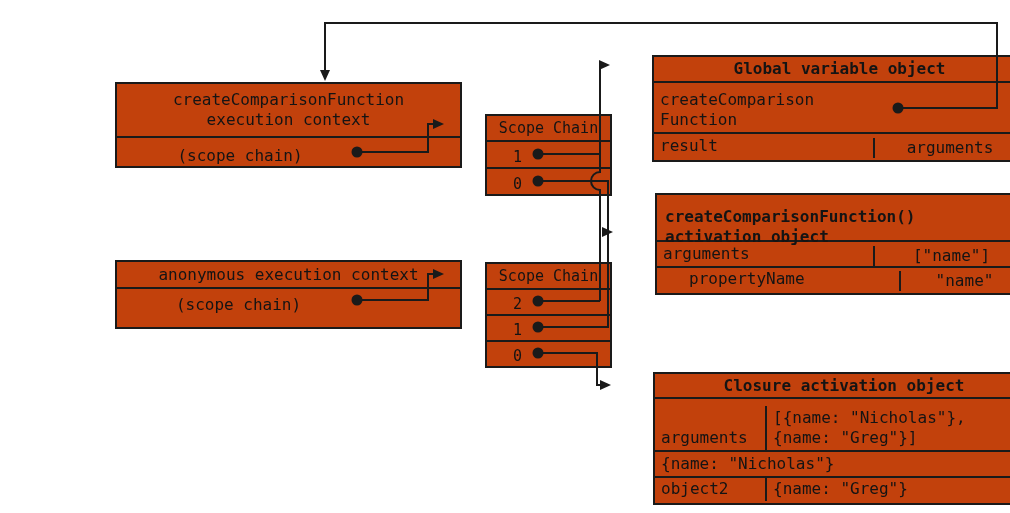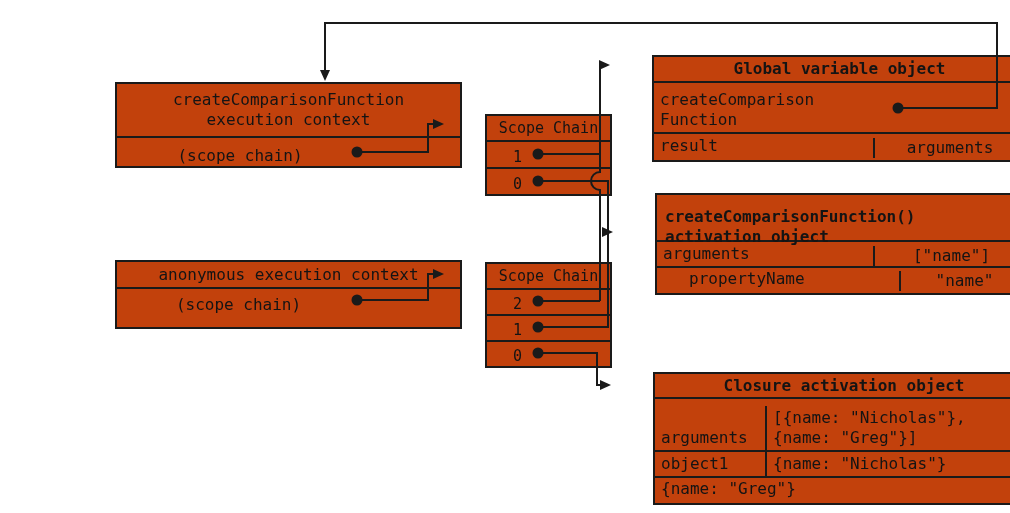--- a/index.html
+++ b/index.html
@@ -125,24 +125,24 @@
   <div class="box" style="left:613px; top:372px; width:382px; height:133px;">
     <div class="center hdr-bold" style="height:23px;">Closure activation object</div>
     <div class="row" style="height:53px;">
       <div class="cell vo-name" style="width:110px;">arguments</div>
       <div class="cell vo-val-left">
         <div>[{name: "Nicholas"},</div>
         <div>{name: "Greg"}]</div>
       </div>
     </div>
     <div class="row" style="height:26px;">
-      <div class="cell vo-name" style="width:110px;">object1</div>
       <div class="cell vo-val-left">{name: "Nicholas"}</div>
     </div>
     <div class="row" style="height:25px;">
+      <div class="cell vo-name" style="width:110px;">object2</div>
       <div class="cell vo-val-left">{name: "Greg"}</div>
     </div>
   </div>
 
   <svg class="overlay" width="1010" height="513" viewBox="0 0 1010 513">
 
     <path d="M 898 108 H 997 V 23 H 325 V 73"></path>
     <polygon points="325,81 320,70 330,70"></polygon>
     <circle cx="898" cy="108" r="5.5"></circle>
 

